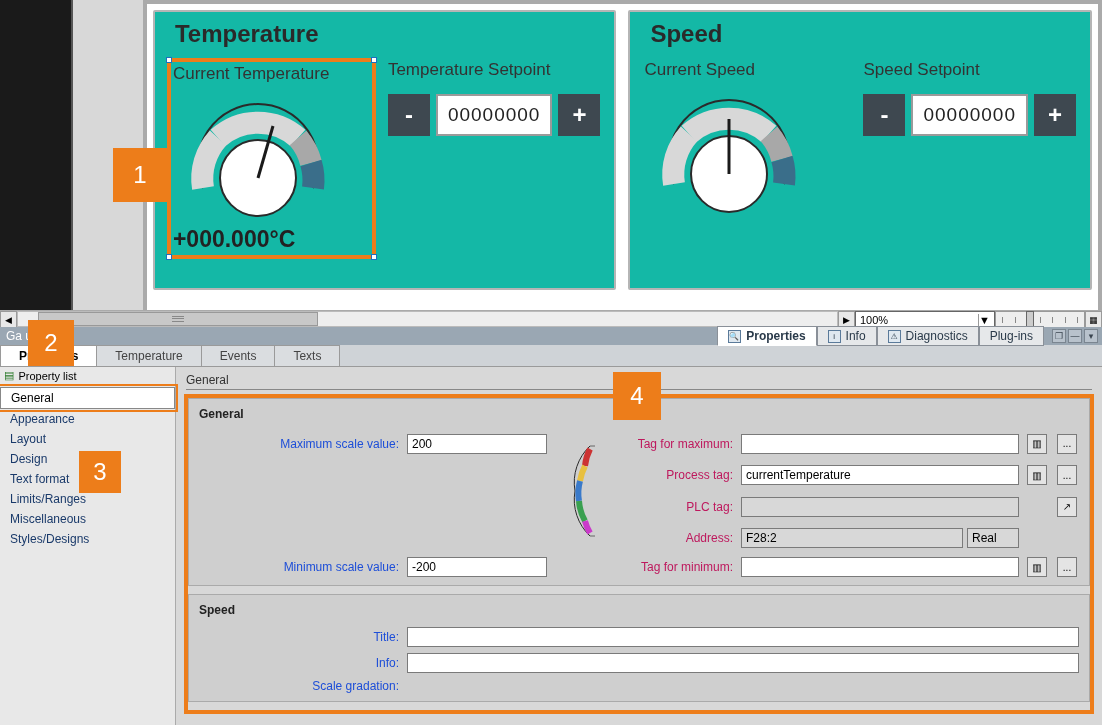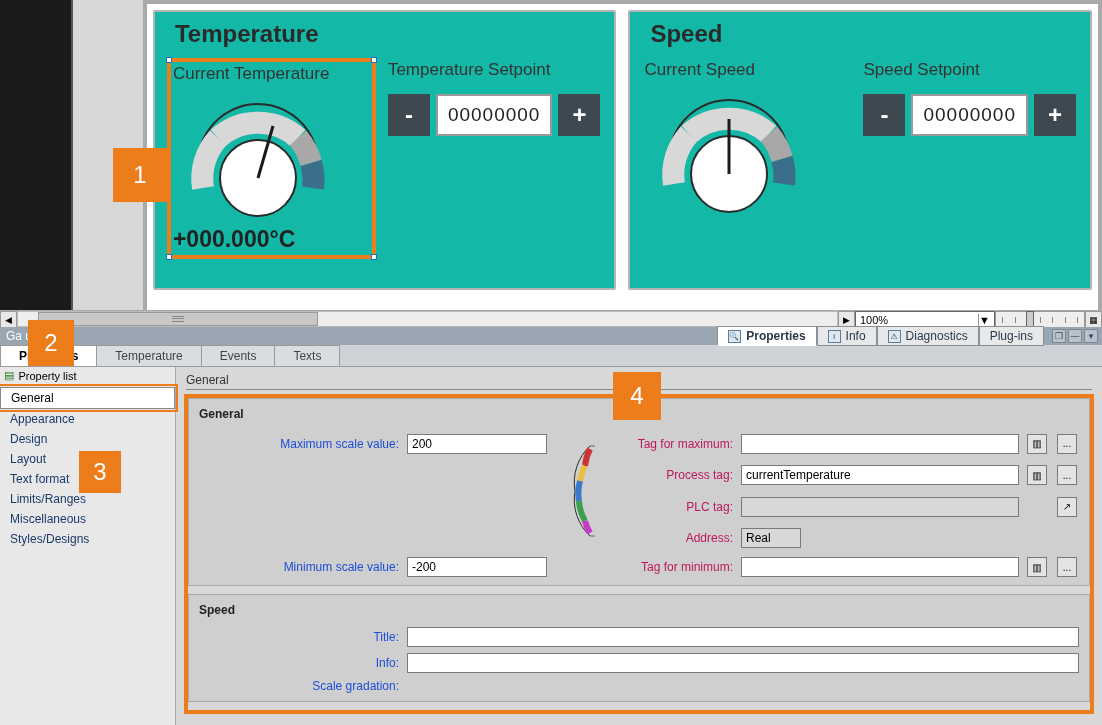--- a/index.html
+++ b/index.html
@@ -237,22 +237,22 @@
 
 <div class="lower">
   <div class="sidebar">
     <div class="proplist-hdr">
       <span style="color:#2a7a2a">▤</span>
       <span>Property list</span>
     </div>
     <div class="prop-items">
       <div class="prop-item sel">General</div>
       <div class="prop-item">Appearance</div>
+      <div class="prop-item">Layout</div>
       <div class="prop-item">Design</div>
-      <div class="prop-item">Layout</div>
       <div class="prop-item">Text format</div>
       <div class="prop-item">Limits/Ranges</div>
       <div class="prop-item">Miscellaneous</div>
       <div class="prop-item">Styles/Designs</div>
     </div>
   </div>
 
   <div class="content">
     <div class="section-hdr">General</div>
 
@@ -291,21 +291,22 @@
             <div></div>
         <div class="flabel2">PLC tag:</div>
         <input class="finput ro" readonly="" value="" style="">
         <div></div>
         <div class="ibtn">↗</div>
 
         <div></div>
             <div></div>
         <div class="flabel2">Address:</div>
         <div style="grid-column:5; display:flex; gap:4px;">
-          <input class="finput ro" style="width: 60px;" readonly="" value="Real">
+          <input class="finput ro" style="flex: 1 1 0%;" readonly="" value="F28:2">
+          <input class="finput ro" style="width: 52px;" readonly="" value="Real">
         </div>
         <div></div>
             <div></div>
 
         <div class="flabel">Minimum scale value:</div>
         <input class="finput" value="-200" style="">
         <div class="flabel2">Tag for minimum:</div>
         <input class="finput" value="" style="">
         <div class="ibtn">▥</div>
         <div class="ibtn">...</div>

